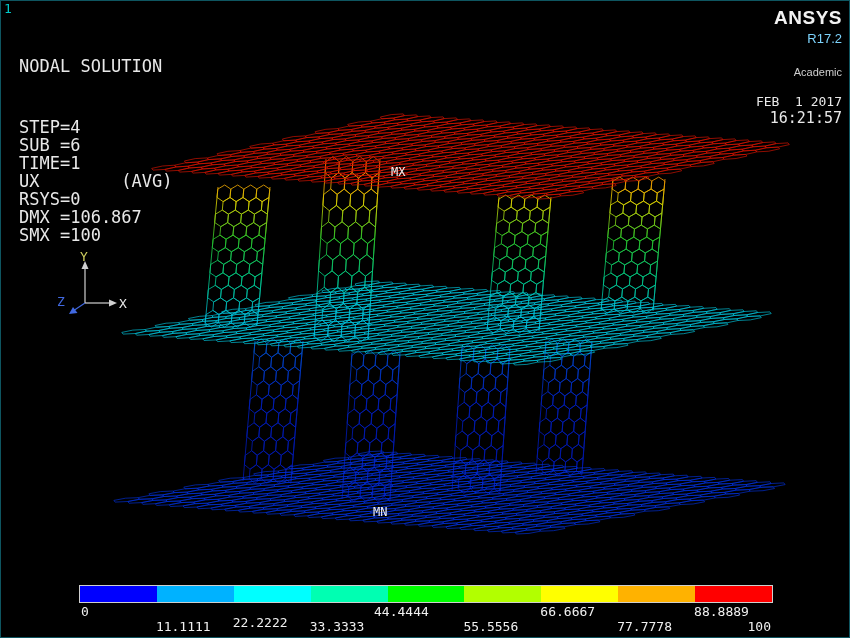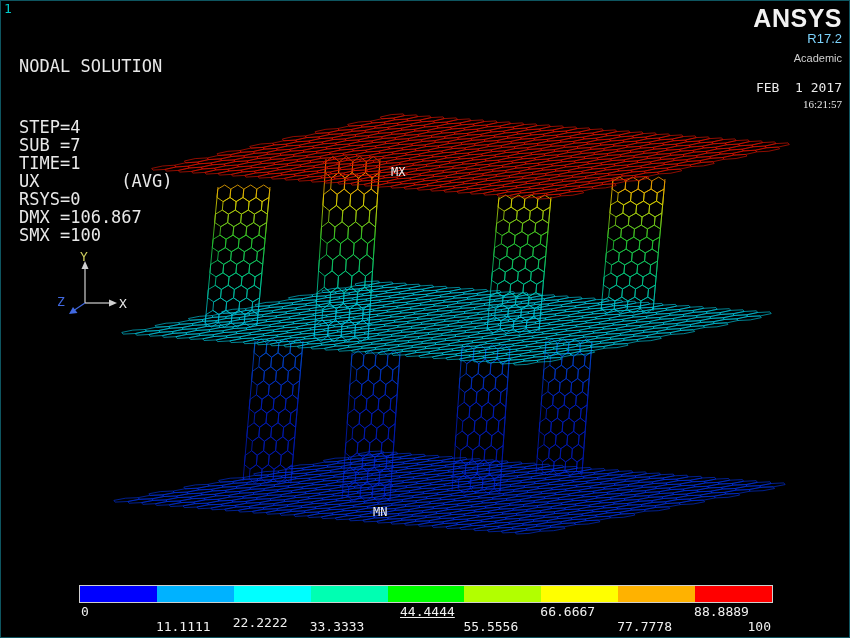--- a/index.html
+++ b/index.html
@@ -15,53 +15,53 @@
   .info-block{
     position:absolute;top:20px;left:18px;color:#e8e8e8;font-size:17px;
     line-height:18px;white-space:pre;
   }
   .info-title{margin-bottom:7px;}
   .brand{
     position:absolute;top:4px;right:7px;text-align:right;color:#e8e8e8;
   }
   .brand-name{
     font-family:"Liberation Sans","DejaVu Sans",sans-serif;
-    font-weight:bold;font-size:25px;line-height:26px;color:#f2f2f2;letter-spacing:0.5px;
+    font-weight:bold;font-size:19px;line-height:26px;color:#f2f2f2;letter-spacing:0.5px;
   }
   .brand-release{
     font-family:"Liberation Sans","DejaVu Sans",sans-serif;
     font-size:13px;line-height:15px;color:#7dd3fc;
   }
   .brand-license{
     font-family:"Liberation Sans","DejaVu Sans",sans-serif;
-    font-size:11px;line-height:13px;color:#cfcfcf;margin-top:6px;
+    font-size:11px;line-height:13px;color:#cfcfcf;margin-top:20px;
   }
   .brand-date{font-size:13px;line-height:16px;margin-top:15px;white-space:pre;}
-  .brand-time{font-size:11px;line-height:16px;font-family:Liberation Serif, serif;}
+  .brand-time{font-size:15px;line-height:16px;}
   #model-svg{position:absolute;left:0;top:0;}
   .legend{position:absolute;left:78px;top:584px;width:694px;}
   .legend-bar{
     display:flex;height:18px;border:1px solid #cfcfcf;box-sizing:border-box;
   }
   .legend-cell{flex:1;height:100%;}
   .legend-labels{position:relative;height:34px;}
   .legend-label{
     position:absolute;color:#f0f0f0;font-size:13px;white-space:nowrap;
   }
 </style>
 </head>
 <body>
 
 <div class="window">
 
   <div class="window-id">1</div>
 
   <div class="info-block">
     <div class="info-title">NODAL SOLUTION</div>
-    <div id="analysis-lines"><div class="info-line">STEP=4</div><div class="info-line">SUB =7</div><div class="info-line">TIME=1</div><div class="info-line">UX        (AVG)</div><div class="info-line">RSYS=0</div><div class="info-line">DMX =106.867</div><div class="info-line">SMX =100</div></div>
+    <div id="analysis-lines"><div class="info-line">STEP=4</div><div class="info-line">SUB =6</div><div class="info-line">TIME=1</div><div class="info-line">UX        (AVG)</div><div class="info-line">RSYS=0</div><div class="info-line">DMX =106.867</div><div class="info-line">SMX =100</div></div>
   </div>
 
   <div class="brand">
     <div class="brand-name">ANSYS</div>
     <div class="brand-release">R17.2</div>
     <div class="brand-license">Academic</div>
     <div class="brand-date">FEB  1 2017</div>
     <div class="brand-time">16:21:57</div>
   </div>
 
@@ -124,21 +124,21 @@
         <div class="legend-cell" style="background: rgb(178, 255, 0);"></div>
         <div class="legend-cell" style="background: rgb(255, 255, 0);"></div>
         <div class="legend-cell" style="background: rgb(255, 178, 0);"></div>
         <div class="legend-cell" style="background: rgb(255, 0, 0);"></div>
       </div>
     <div class="legend-labels" id="legend-labels">
         <span class="legend-label" style="top: 1px; left: 2px;">0</span>
         <span class="legend-label" style="top: 16px; left: 76.8889px;">11.1111</span>
         <span class="legend-label" style="top: 12px; left: 153.778px;">22.2222</span>
         <span class="legend-label" style="top: 16px; left: 230.667px;">33.3333</span>
-        <span class="legend-label" style="top: 1px; left: 321px; text-decoration: underline;">44.4444</span>
+        <span class="legend-label" style="top: 1px; left: 295px;">44.4444</span>
         <span class="legend-label" style="top: 16px; left: 384.444px;">55.5556</span>
         <span class="legend-label" style="top: 1px; left: 461.333px;">66.6667</span>
         <span class="legend-label" style="top: 16px; left: 538.222px;">77.7778</span>
         <span class="legend-label" style="top: 1px; left: 615.111px;">88.8889</span>
         <span class="legend-label" style="top: 16px; left: 692px; transform: translateX(-100%);">100</span>
       </div>
   </div>
 
 </div>
 

